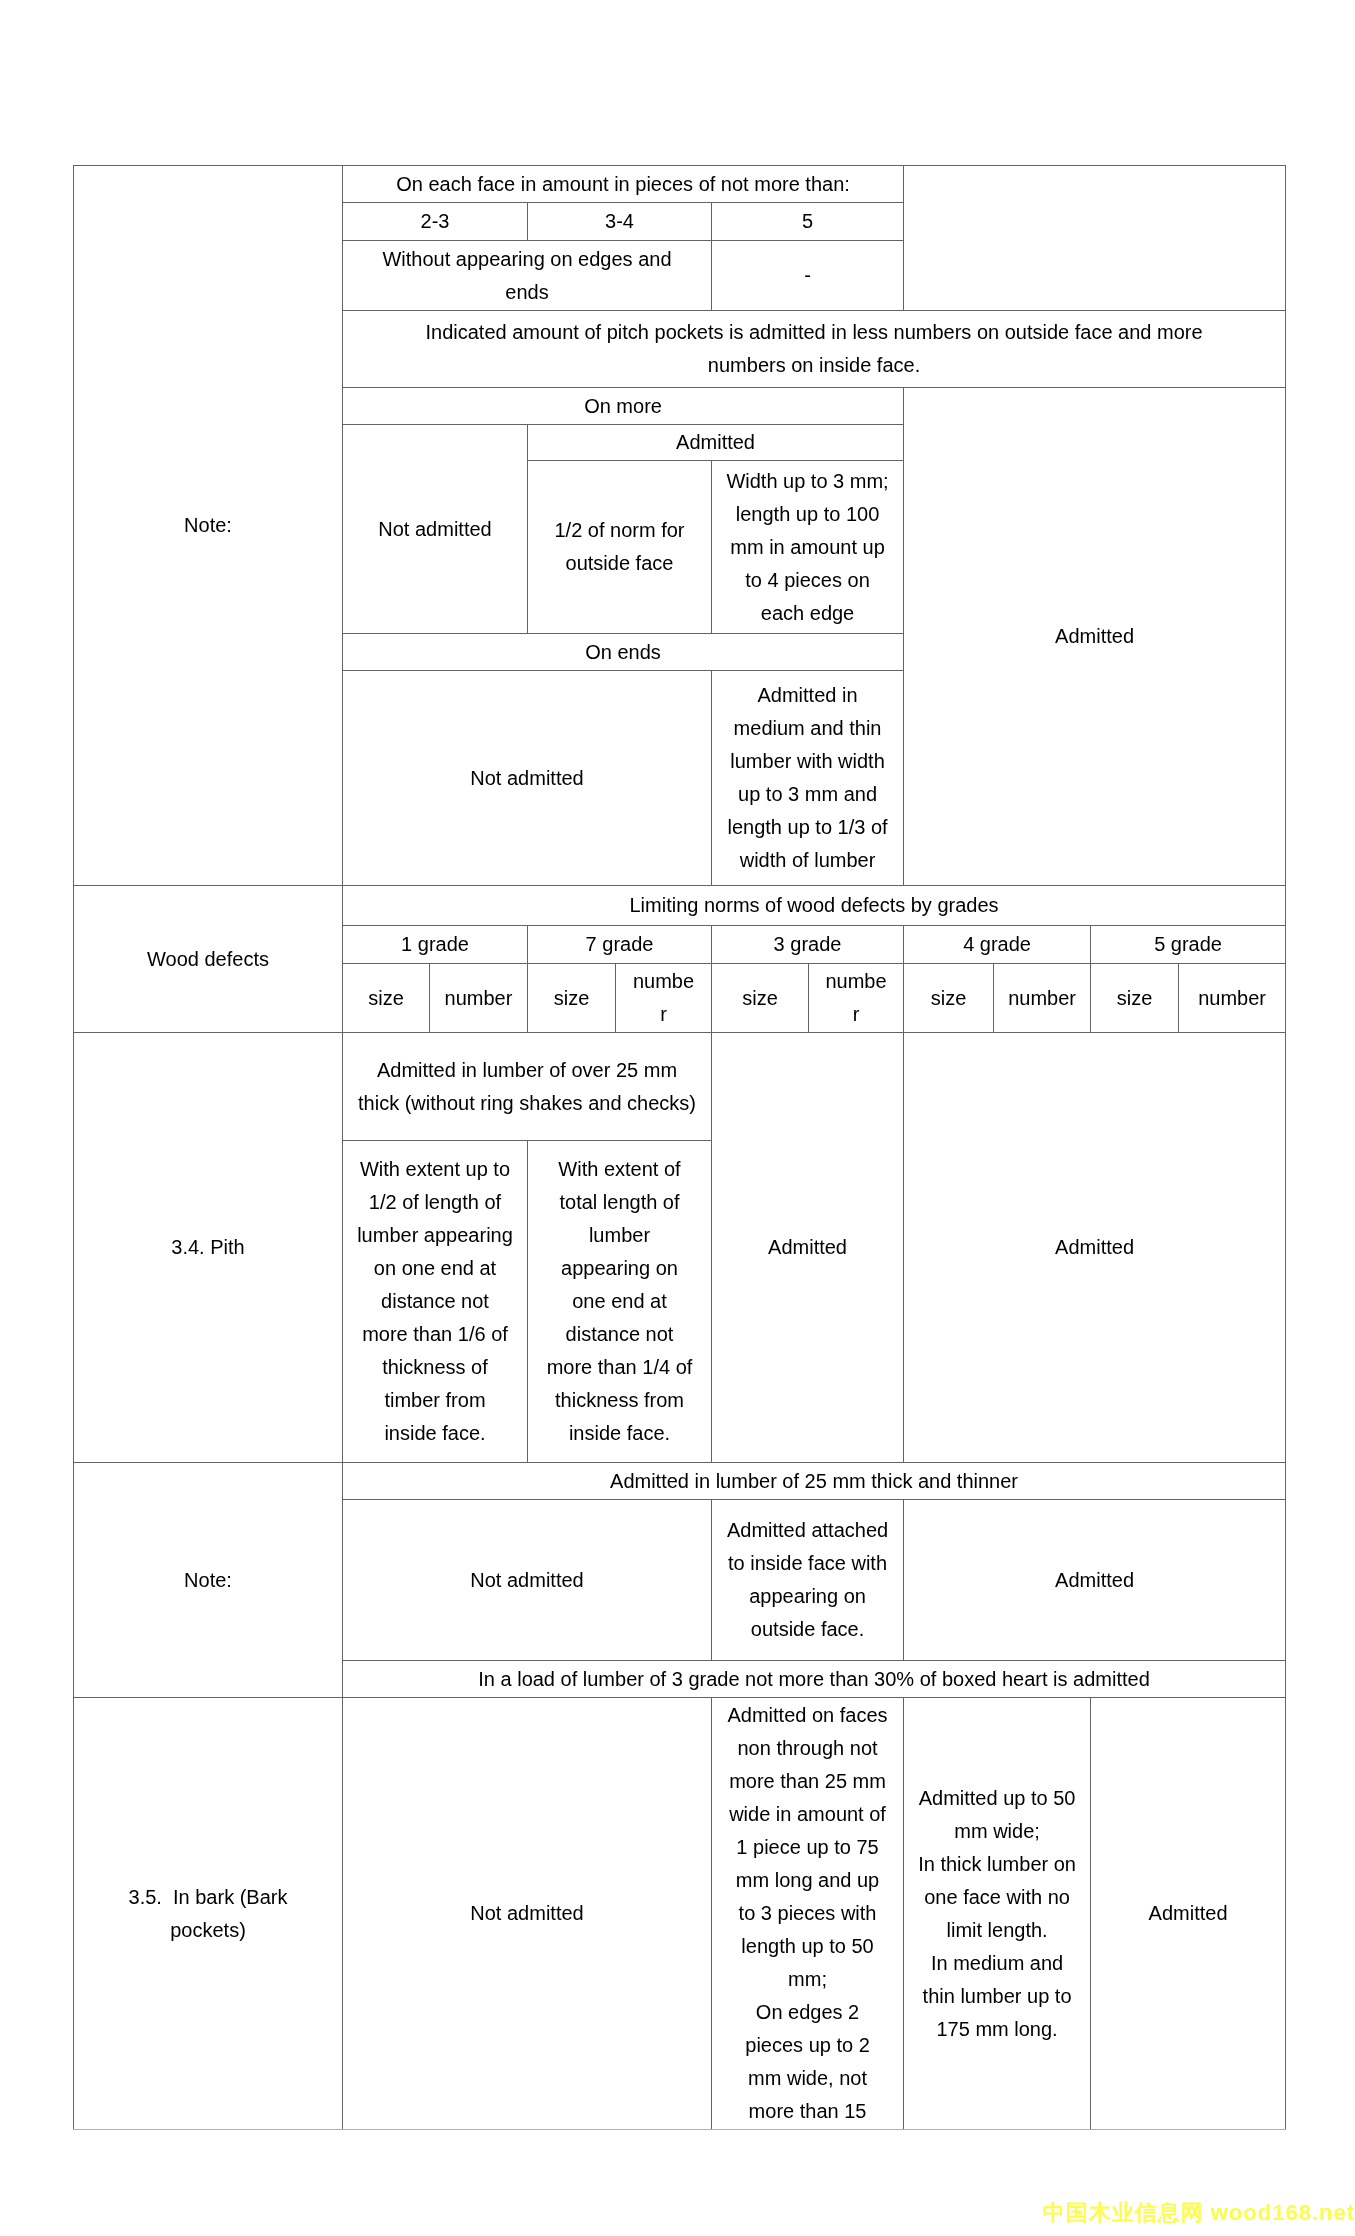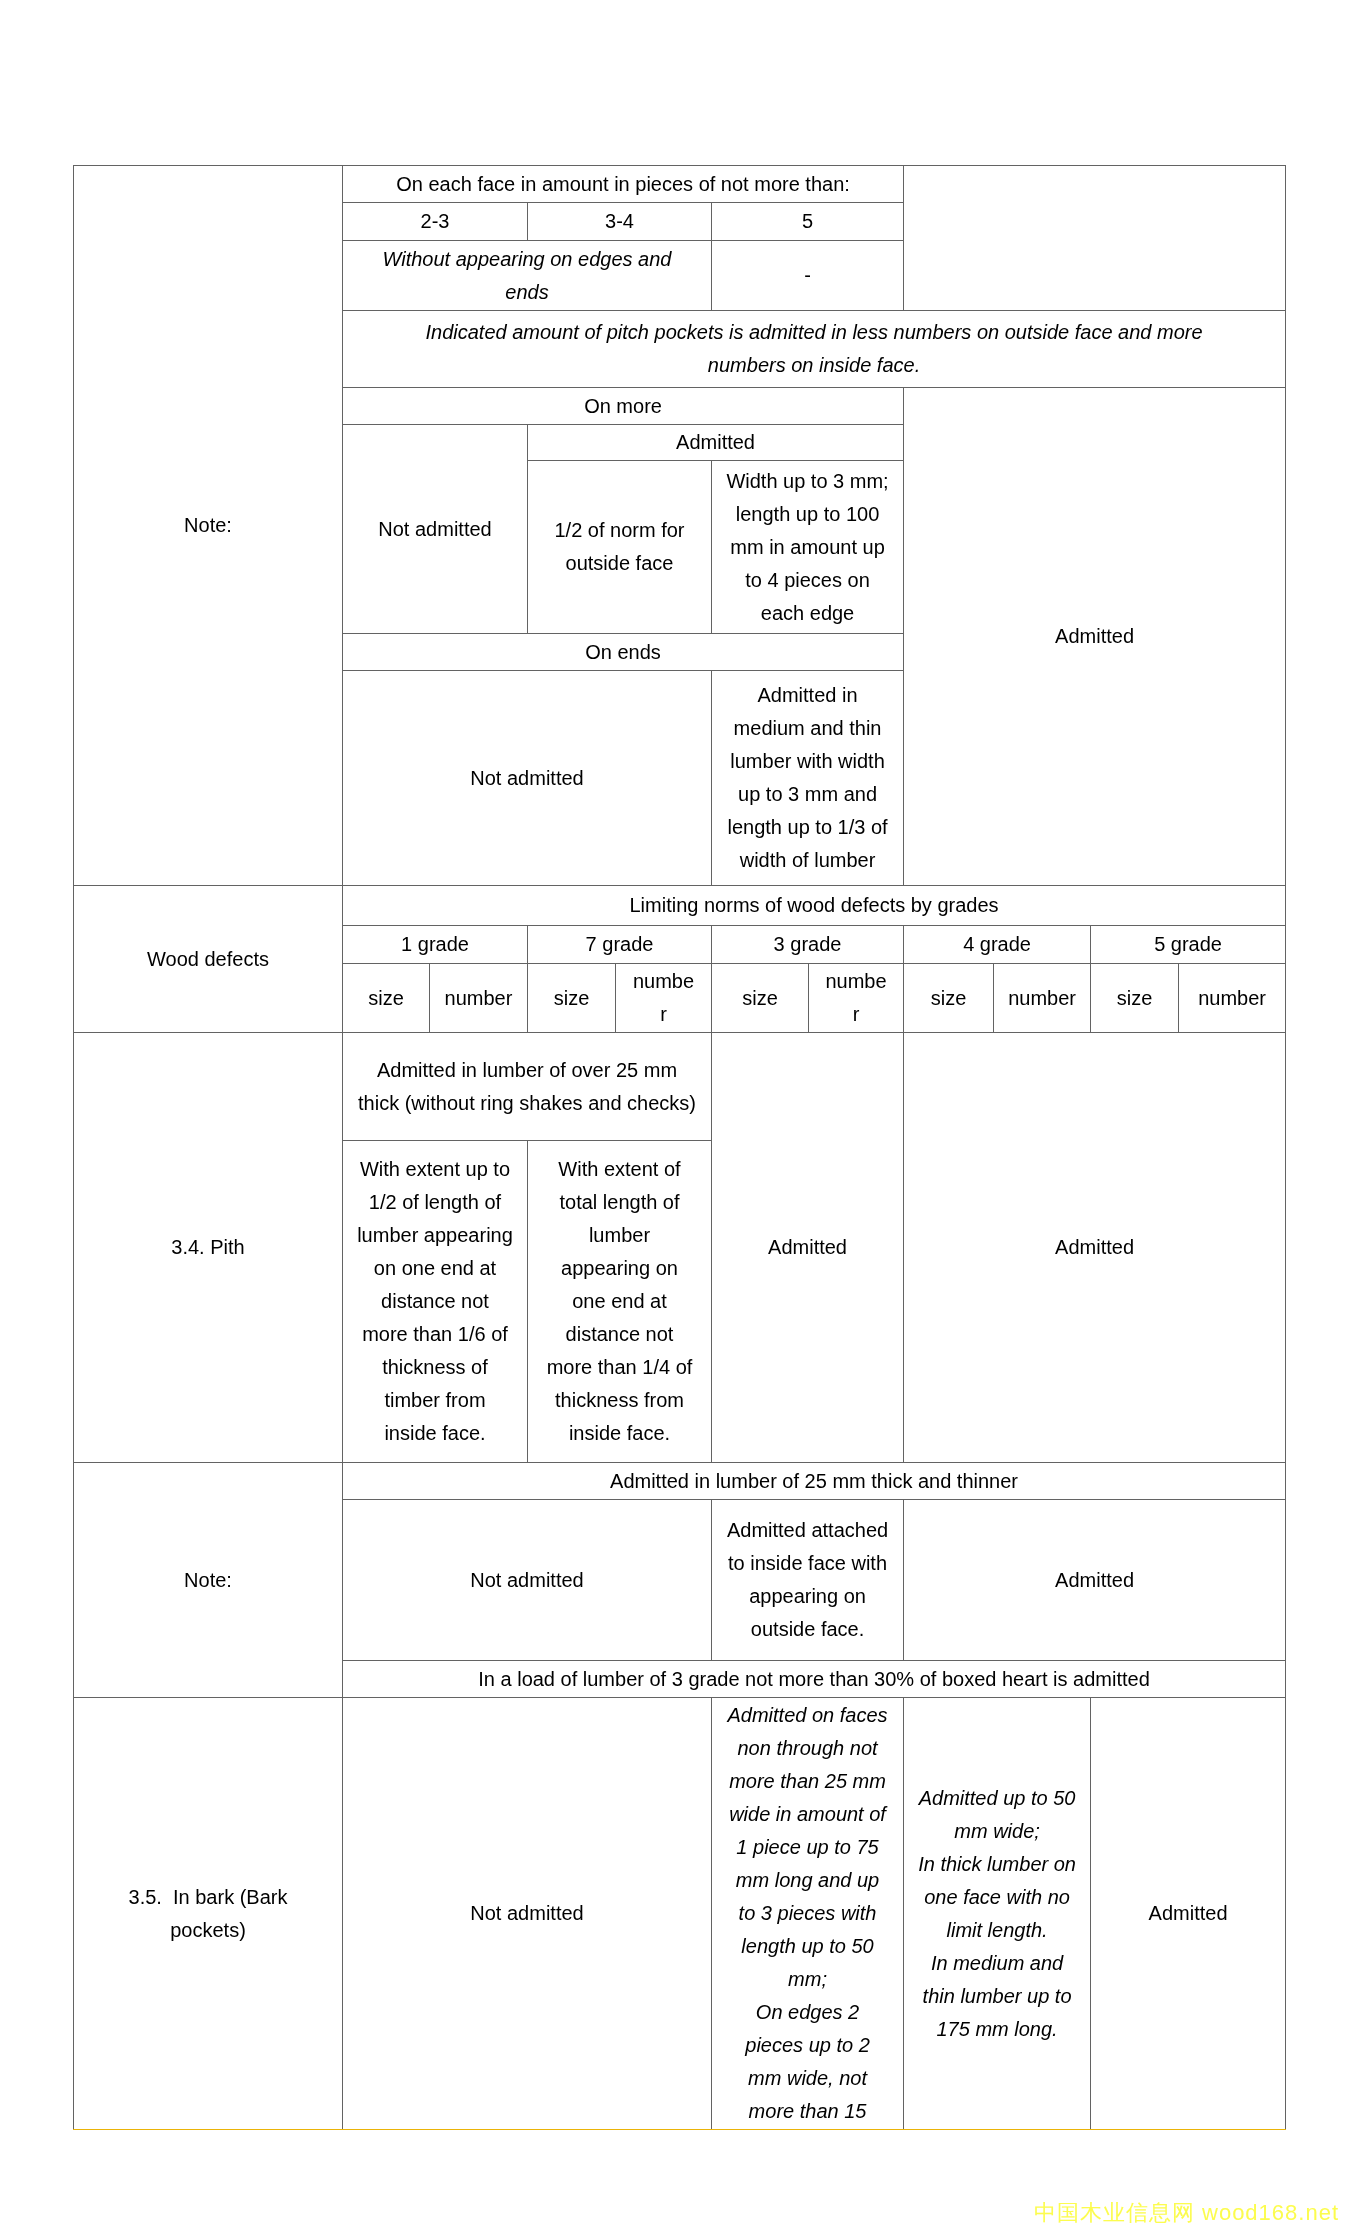--- a/index.html
+++ b/index.html
@@ -31,39 +31,39 @@
     border: 1px solid #636363;
     padding: 1px 14px;
     text-align: center;
     vertical-align: middle;
     overflow: hidden;
     word-wrap: break-word;
   }
   
   td.tl { text-align: left; vertical-align: top; padding: 5px 4px 2px 6px; }
   td.ml { text-align: left; padding-left: 6px; }
-  td.pre { white-space: pre-wrap; font-style: italic; }
+  td.pre { white-space: pre-wrap; }
   td.note-top {
     text-align: left;
     vertical-align: top;
     padding: 178px 4px 2px 6px;
   }
   td.row-label-top {
     text-align: left;
     vertical-align: top;
     padding: 10px 4px 2px 6px;
     white-space: pre-wrap;
   }
   tr.cut-row td { border-bottom: 1px solid #eab308; }
   .watermark {
     position: absolute;
     top: 2198px;
-    right: 16px;
+    right: 0;
     font-size: 22px;
-    font-weight: normal;
+    font-weight: bold;
     letter-spacing: 1px;
     white-space: nowrap;
     margin-left: 10px;
   }
 </style>
 </head>
 <body>
 
 <div class="page">
 

